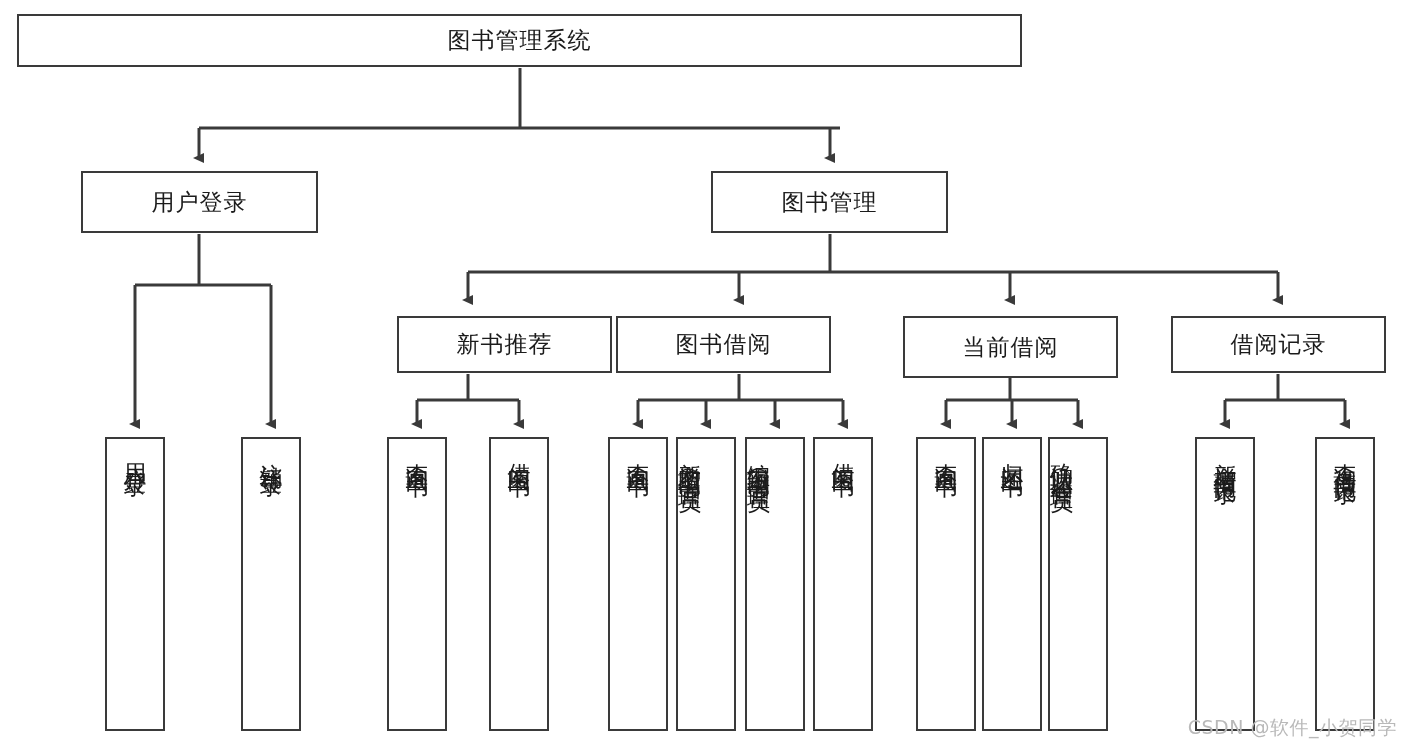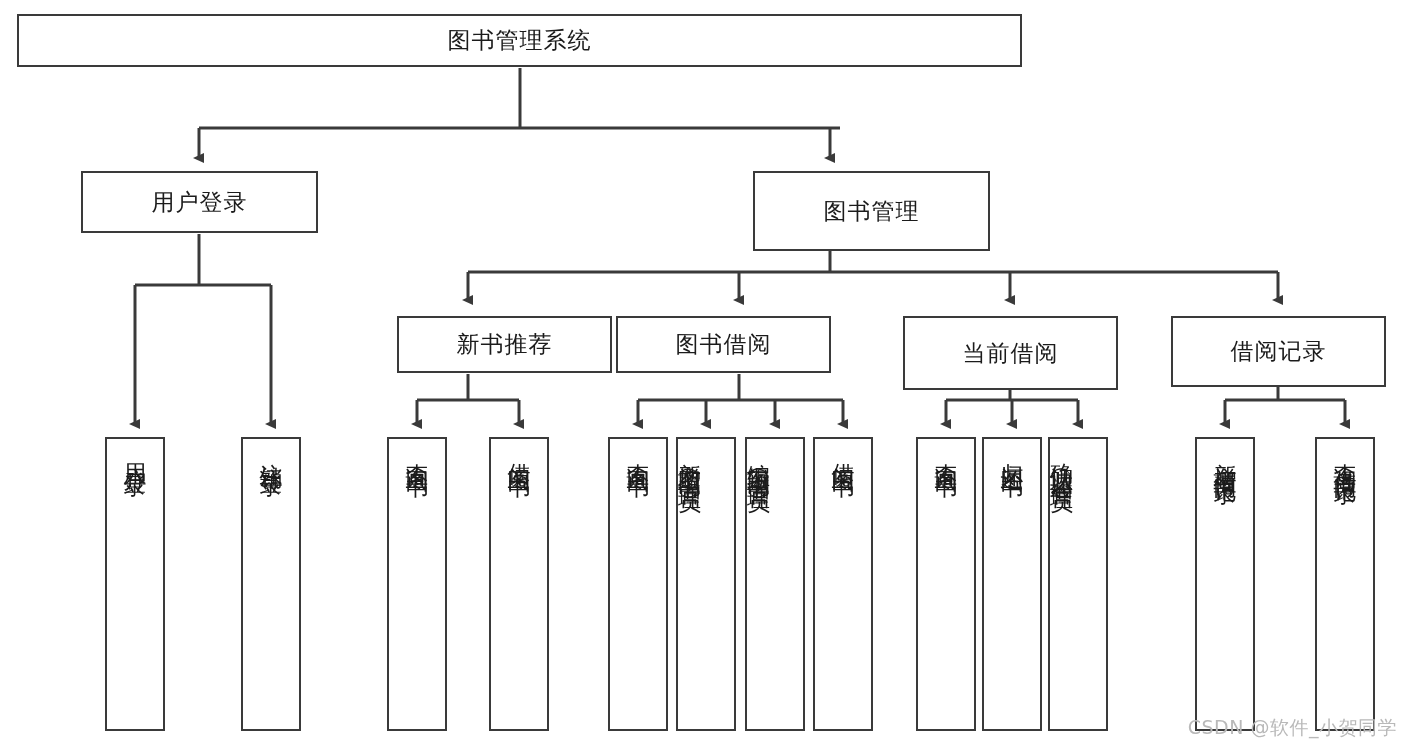--- a/index.html
+++ b/index.html
@@ -119,37 +119,37 @@
   </svg>
 
   <div class="node horiz" style="left:17px; top:14px; width:1005px; height:53px;">
     <span>图书管理系统</span>
   </div>
 
   <div class="node horiz" style="left:81px; top:171px; width:237px; height:62px;">
     <span>用户登录</span>
   </div>
 
-  <div class="node horiz" style="left:711px; top:171px; width:237px; height:80px;margin-left:42px;">
+  <div class="node horiz" style="left:711px; top:171px; width:237px; height:62px;">
     <span>图书管理</span>
   </div>
 
   <div class="node horiz" style="left:361px; top:316px; width:215px; height:57px;margin-left:36px;">
     <span>新书推荐</span>
   </div>
 
   <div class="node horiz" style="left:616px; top:316px; width:215px; height:57px;">
     <span>图书借阅</span>
   </div>
 
-  <div class="node horiz" style="left:903px; top:316px; width:215px; height:74px;">
+  <div class="node horiz" style="left:903px; top:316px; width:215px; height:62px;">
     <span>当前借阅</span>
   </div>
 
-  <div class="node horiz" style="left:1171px; top:316px; width:215px; height:71px;">
+  <div class="node horiz" style="left:1171px; top:316px; width:215px; height:57px;">
     <span>借阅记录</span>
   </div>
 
   <div class="node vert" style="left:105px; top:437px; width:60px; height:294px; justify-content:center;">
     <span class="vlabel">用户登录</span>
   </div>
 
   <div class="node vert" style="left:241px; top:437px; width:60px; height:294px; justify-content:center;">
     <span class="vlabel">注销登录</span>
   </div>

